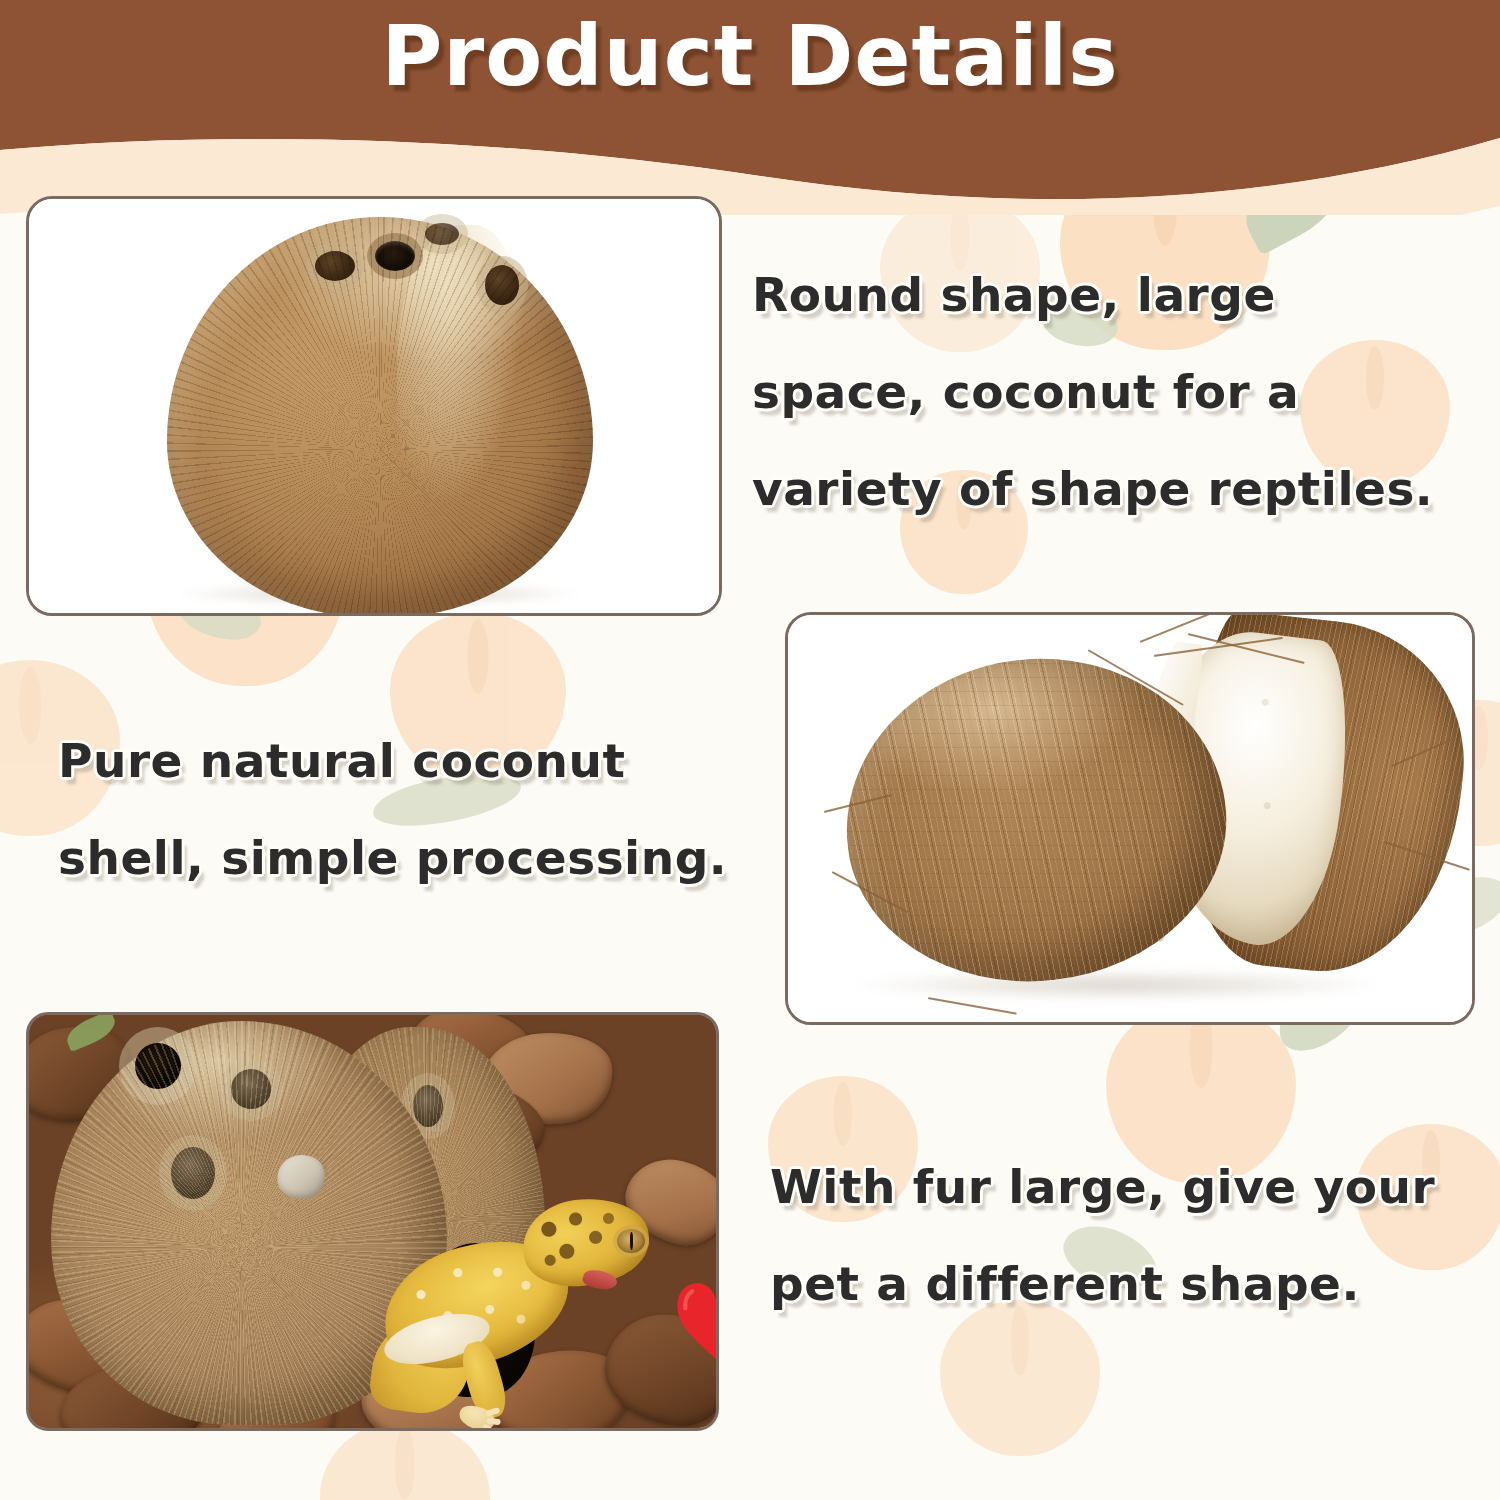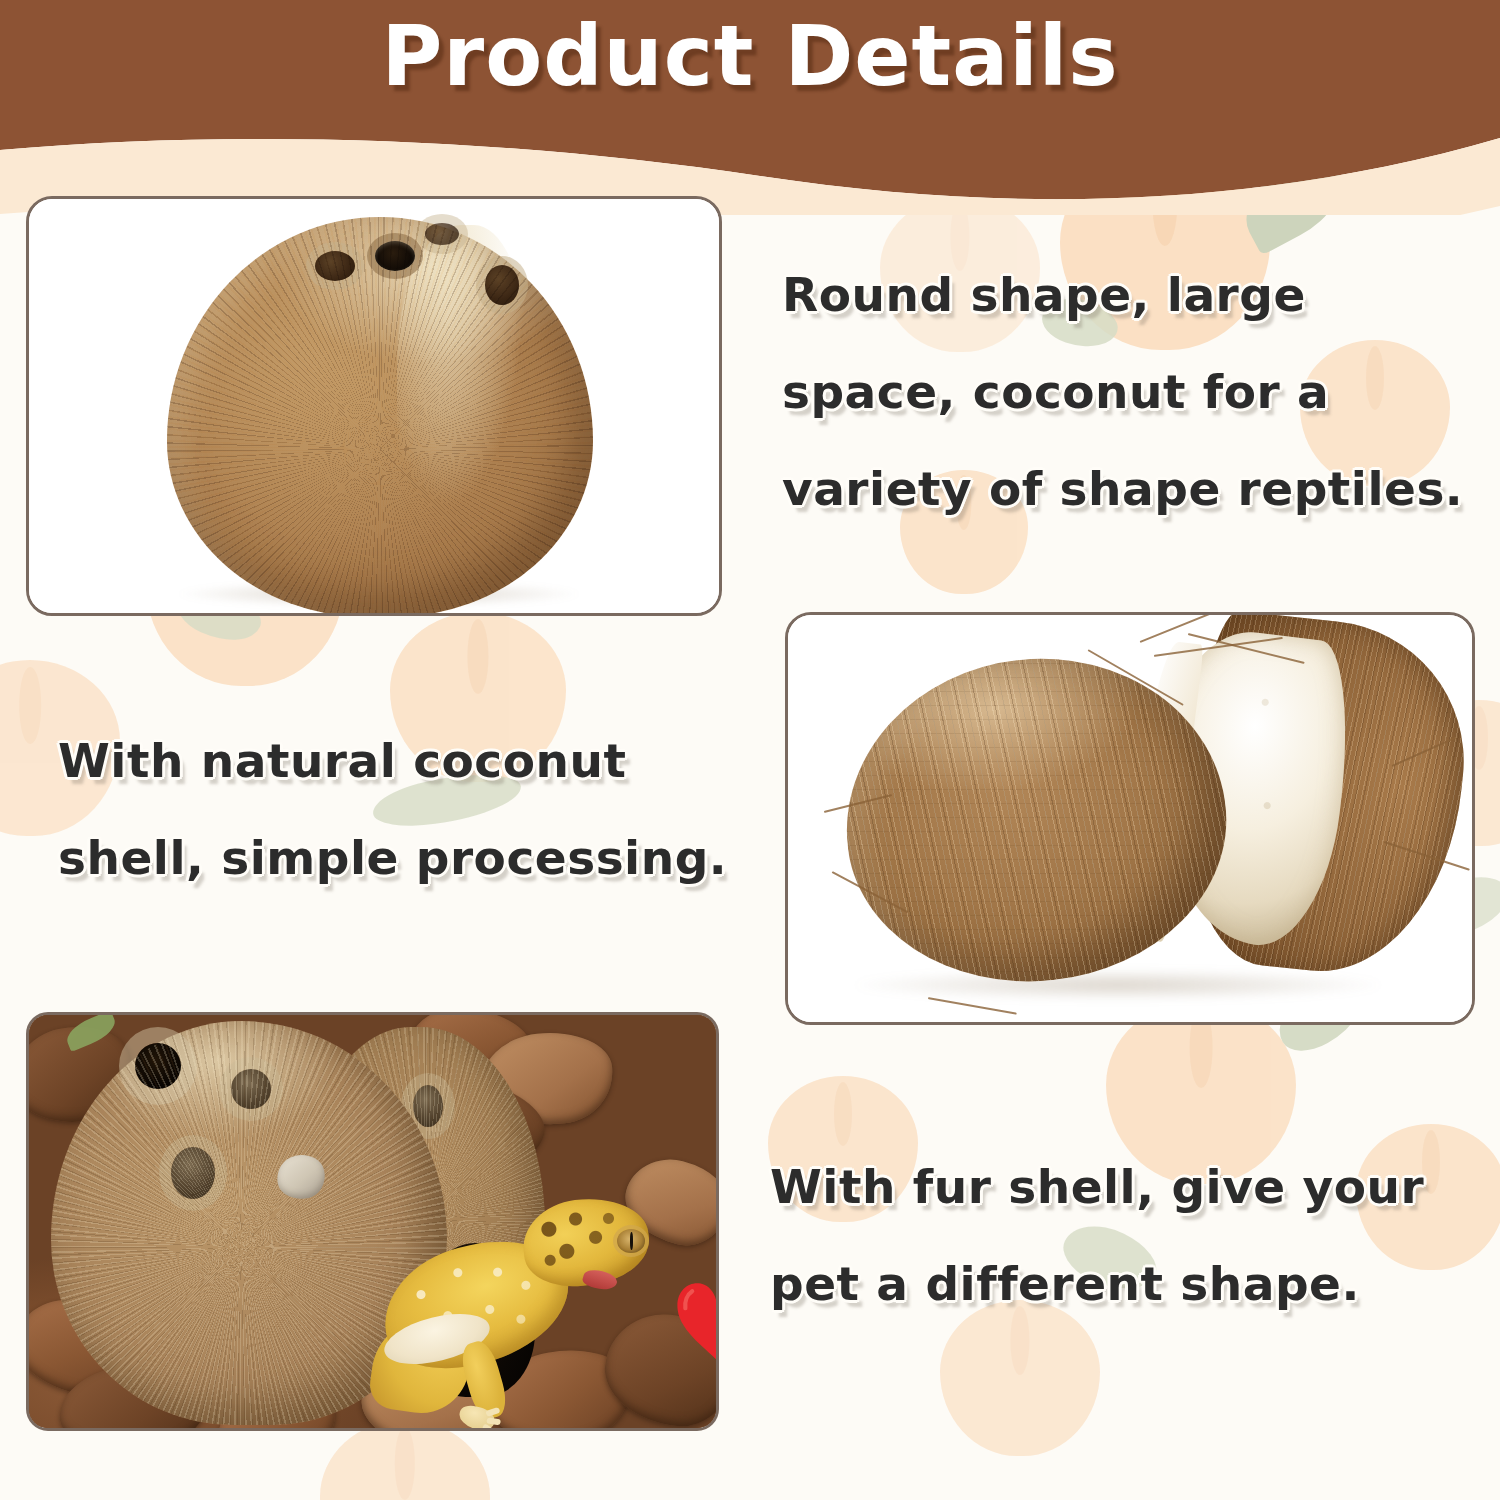--- a/index.html
+++ b/index.html
@@ -400,21 +400,21 @@
     line-height: 97px;
     color: #2c2c2c;
     letter-spacing: 0.5px;
     text-shadow:
       -2px -2px 0 #fffdf8,  2px -2px 0 #fffdf8,
       -2px  2px 0 #fffdf8,  2px  2px 0 #fffdf8,
       -3px  0   0 #fffdf8,  3px  0   0 #fffdf8,
        0   -3px 0 #fffdf8,  0    3px 0 #fffdf8,
        5px  7px 3px rgba(120,110,96,.30);
   }
-  #text-round-shape   { left: 782px; top: 246px;  width: 700px; }
+  #text-round-shape   { left: 752px; top: 246px;  width: 700px; }
   #text-pure-natural  { left: 58px;  top: 712px;  width: 700px; }
   #text-fur-shell     { left: 770px; top: 1138px; width: 700px; }
   .feature-text .ln { display: block; white-space: nowrap; }
 </style>
 </head>
 <body>
 
 <div id="page">
 
   <div id="watermarks">
@@ -550,22 +550,22 @@
     </div>
   </div>
 
   <div class="feature-text" id="text-round-shape">
     <span class="ln">Round shape, large</span>
     <span class="ln">space, coconut for a</span>
     <span class="ln">variety of shape reptiles.</span>
   </div>
 
   <div class="feature-text" id="text-pure-natural">
-    <span class="ln">With natural coconut</span>
+    <span class="ln">Pure natural coconut</span>
     <span class="ln">shell, simple processing.</span>
   </div>
 
   <div class="feature-text" id="text-fur-shell">
-    <span class="ln">With fur shell, give your</span>
+    <span class="ln">With fur large, give your</span>
     <span class="ln">pet a different shape.</span>
   </div>
 
 </div>
 
 </body></html>

